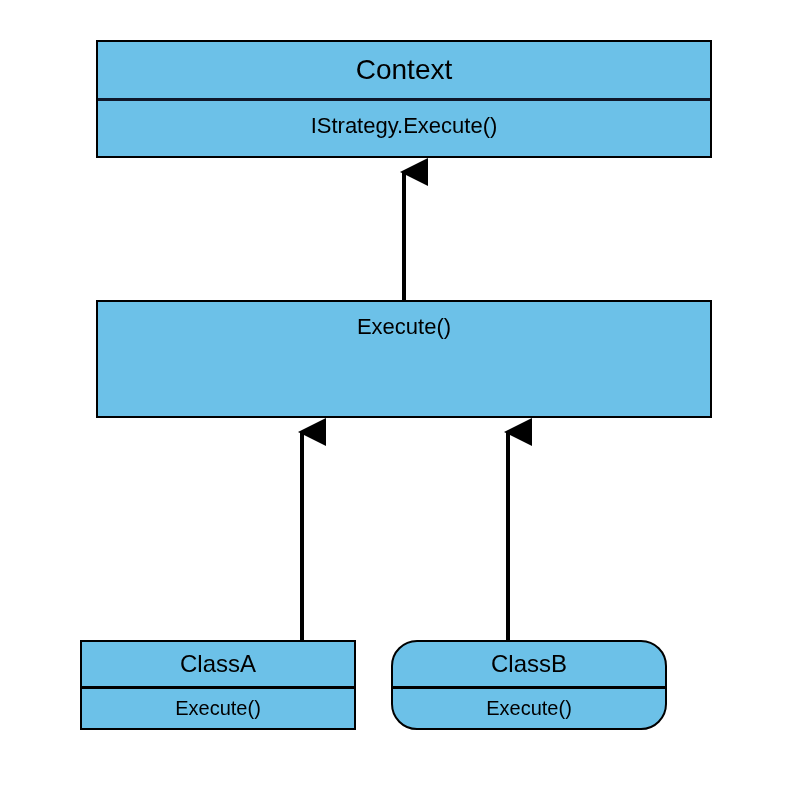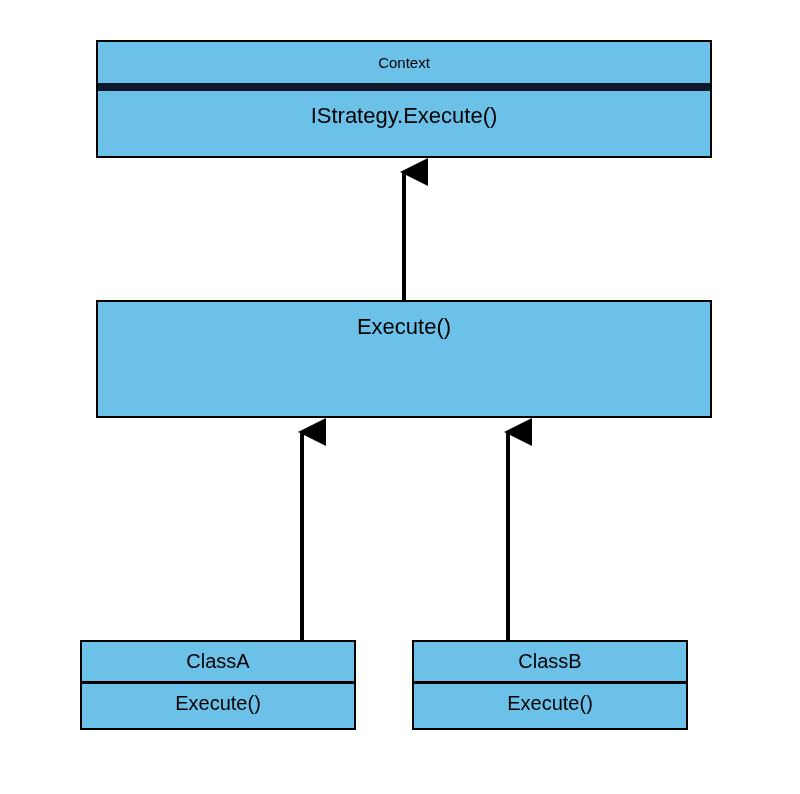--- a/index.html
+++ b/index.html
@@ -10,31 +10,31 @@
       height: 794px;
       background: #fff;
     }
     .uml-box {
       position: absolute;
       background: #6cc1e8;
       border: 2px solid #000;
     }
     .uml-title {
       text-align: center;
-      font-size: 15px;
+      font-size: 28px;
       padding: 12px 0;
-      border-bottom: 8px solid #0f172a;
+      border-bottom: 3px solid #0f172a;
     }
     .uml-body {
       text-align: center;
       font-size: 22px;
       padding: 12px 12px;
     }
     .uml-box.small .uml-title {
-      font-size: 20px;
+      font-size: 24px;
       padding: 8px 0;
       border-bottom: 3px solid #000;
     }
     .uml-box.small .uml-body {
       font-size: 20px;
       padding: 8px 0;
     }
     svg.arrows {
       position: absolute;
       top: 0; left: 0;
@@ -54,21 +54,21 @@
 
   <div class="uml-box" style="left:96px; top:300px; width:616px; height:118px;">
     <div class="uml-body">Execute()</div>
   </div>
 
   <div class="uml-box small" style="left:80px; top:640px; width:276px; height:90px;">
     <div class="uml-title">ClassA</div>
     <div class="uml-body">Execute()</div>
   </div>
 
-  <div class="uml-box small" style="left:412px; top:640px; width:276px; height:90px;">
+  <div class="uml-box small" style="left:391px; top:640px; width:276px; height:90px;border-radius:26px;">
     <div class="uml-title">ClassB</div>
     <div class="uml-body">Execute()</div>
   </div>
 
   <svg class="arrows">
     <defs>
       <marker id="arrowhead" markerWidth="7" markerHeight="7" refX="3.5" refY="1" orient="auto">
         <polygon points="0,7 3.5,0 7,7" fill="#000"></polygon>
       </marker>
     </defs>

